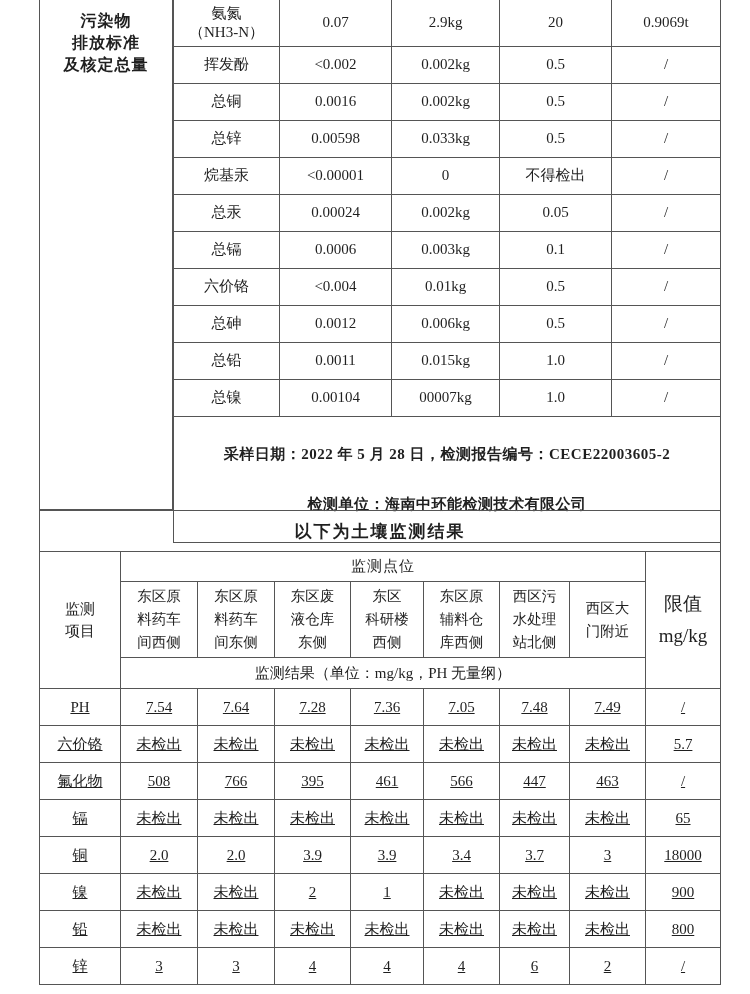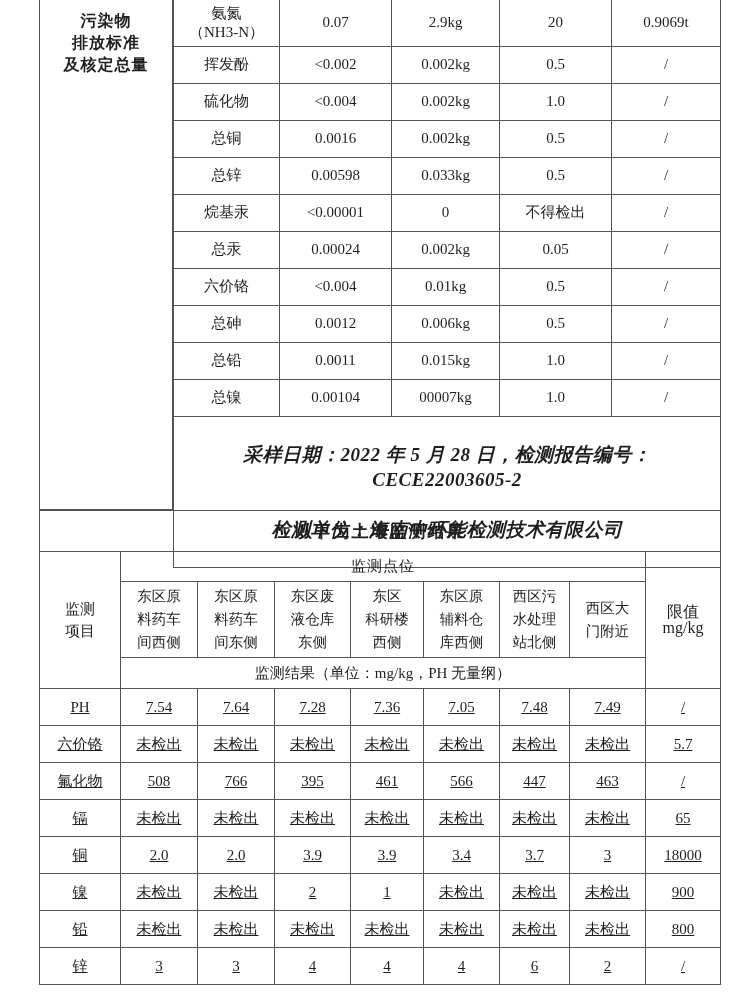--- a/index.html
+++ b/index.html
@@ -29,41 +29,40 @@
   table.t1 td{
     border:1px solid #555;
     text-align:center;vertical-align:middle;
     font-size:15px;white-space:pre-line;line-height:19px;
     padding:0 2px;box-sizing:border-box;
   }
   table.t1 tbody tr{height:37px;padding-left:10px;}
   table.t1 tbody tr:first-child{height:46px;}
   table.t1 tbody tr:first-child td{border-top:none;}
   table.t1 tfoot td{
-    height:57px;font-weight:bold;font-size:19px;line-height:25px;
+    height:57px;font-weight:bold;font-size:15px;line-height:25px;
     letter-spacing:0.5px;
-    font-style:italic;
   }
   
   table.t2{
     position:absolute;left:33px;top:510px;width:681px;
     border-collapse:collapse;table-layout:fixed;
   }
   table.t2 td{
     border:1px solid #555;
     text-align:center;vertical-align:middle;
     font-size:15px;white-space:pre-line;
     padding:0 1px;box-sizing:border-box;
   }
   table.t2 .banner{height:41px;font-weight:bold;font-size:17px;letter-spacing:2px;}
   table.t2 .pointshead{height:30px;font-size:15px;letter-spacing:1px;}
   table.t2 .pname{height:76px;font-size:14.5px;line-height:23px;}
   table.t2 .resulthead{height:31px;font-size:15px;}
   table.t2 .itemhead{font-size:15px;line-height:22px;}
-  table.t2 .limithead{font-size:16px;line-height:16px;}
+  table.t2 .limithead{font-size:19px;line-height:32px;}
   table.t2 tbody tr{height:37px;text-decoration:underline;}
   table.t2 tbody td{font-size:15px;}
 </style>
 </head>
 <body>
 
 <div class="page">
 
   <div class="t1wrap">
     <div class="t1label">污染物
@@ -87,27 +86,20 @@
             <td>0.9069t</td>
           </tr>
           <tr>
             <td>挥发酚</td>
             <td>&lt;0.002</td>
             <td>0.002kg</td>
             <td>0.5</td>
             <td>/</td>
           </tr>
           <tr>
-            <td>硫化物</td>
-            <td>&lt;0.004</td>
-            <td>0.002kg</td>
-            <td>1.0</td>
-            <td>/</td>
-          </tr>
-          <tr>
             <td>总铜</td>
             <td>0.0016</td>
             <td>0.002kg</td>
             <td>0.5</td>
             <td>/</td>
           </tr>
           <tr>
             <td>总锌</td>
             <td>0.00598</td>
             <td>0.033kg</td>
@@ -119,20 +111,27 @@
             <td>&lt;0.00001</td>
             <td>0</td>
             <td>不得检出</td>
             <td>/</td>
           </tr>
           <tr>
             <td>总汞</td>
             <td>0.00024</td>
             <td>0.002kg</td>
             <td>0.05</td>
+            <td>/</td>
+          </tr>
+          <tr>
+            <td>总镉</td>
+            <td>0.0006</td>
+            <td>0.003kg</td>
+            <td>0.1</td>
             <td>/</td>
           </tr>
           <tr>
             <td>六价铬</td>
             <td>&lt;0.004</td>
             <td>0.01kg</td>
             <td>0.5</td>
             <td>/</td>
           </tr>
           <tr>

